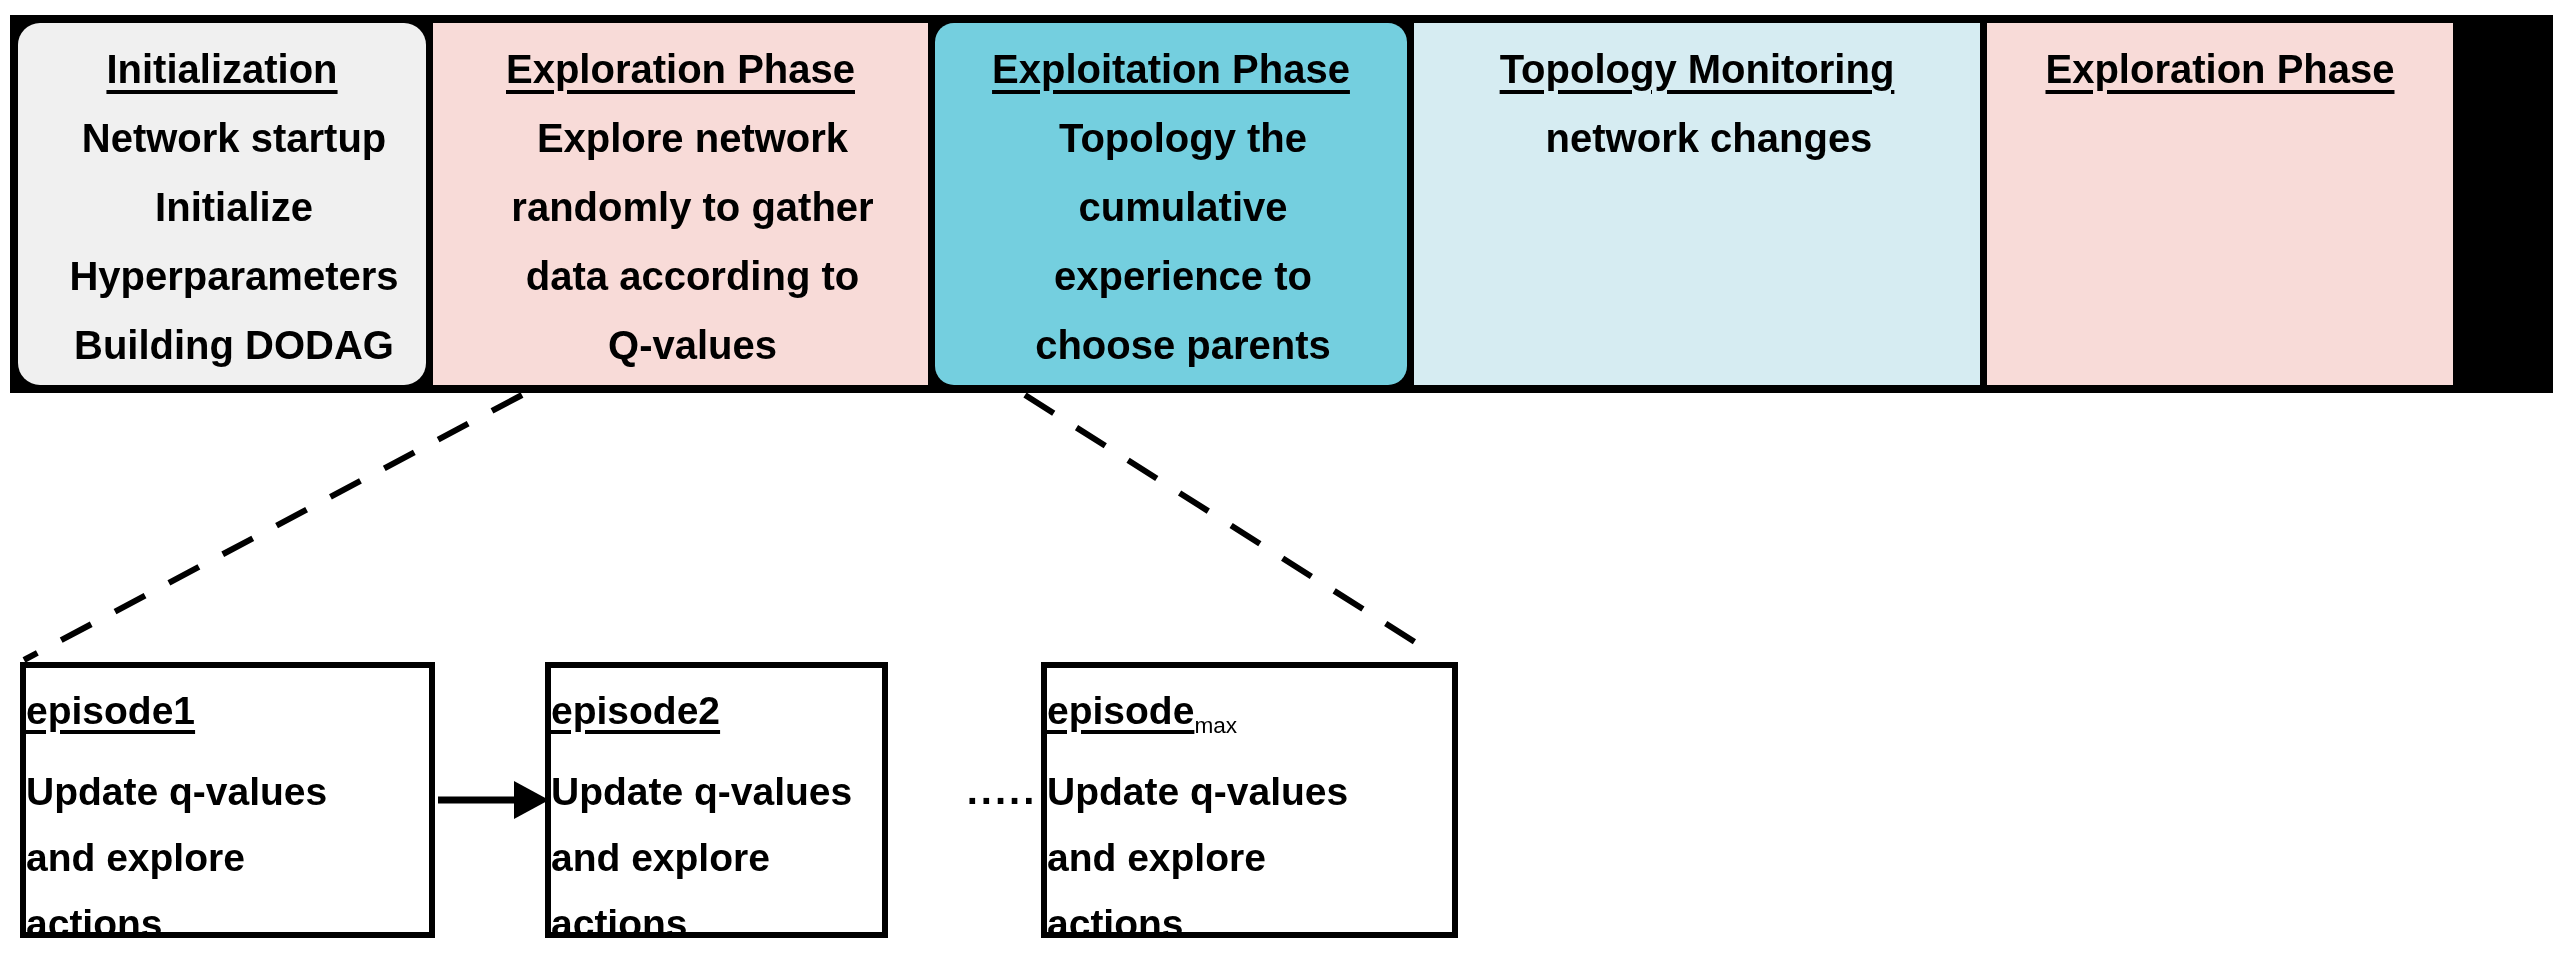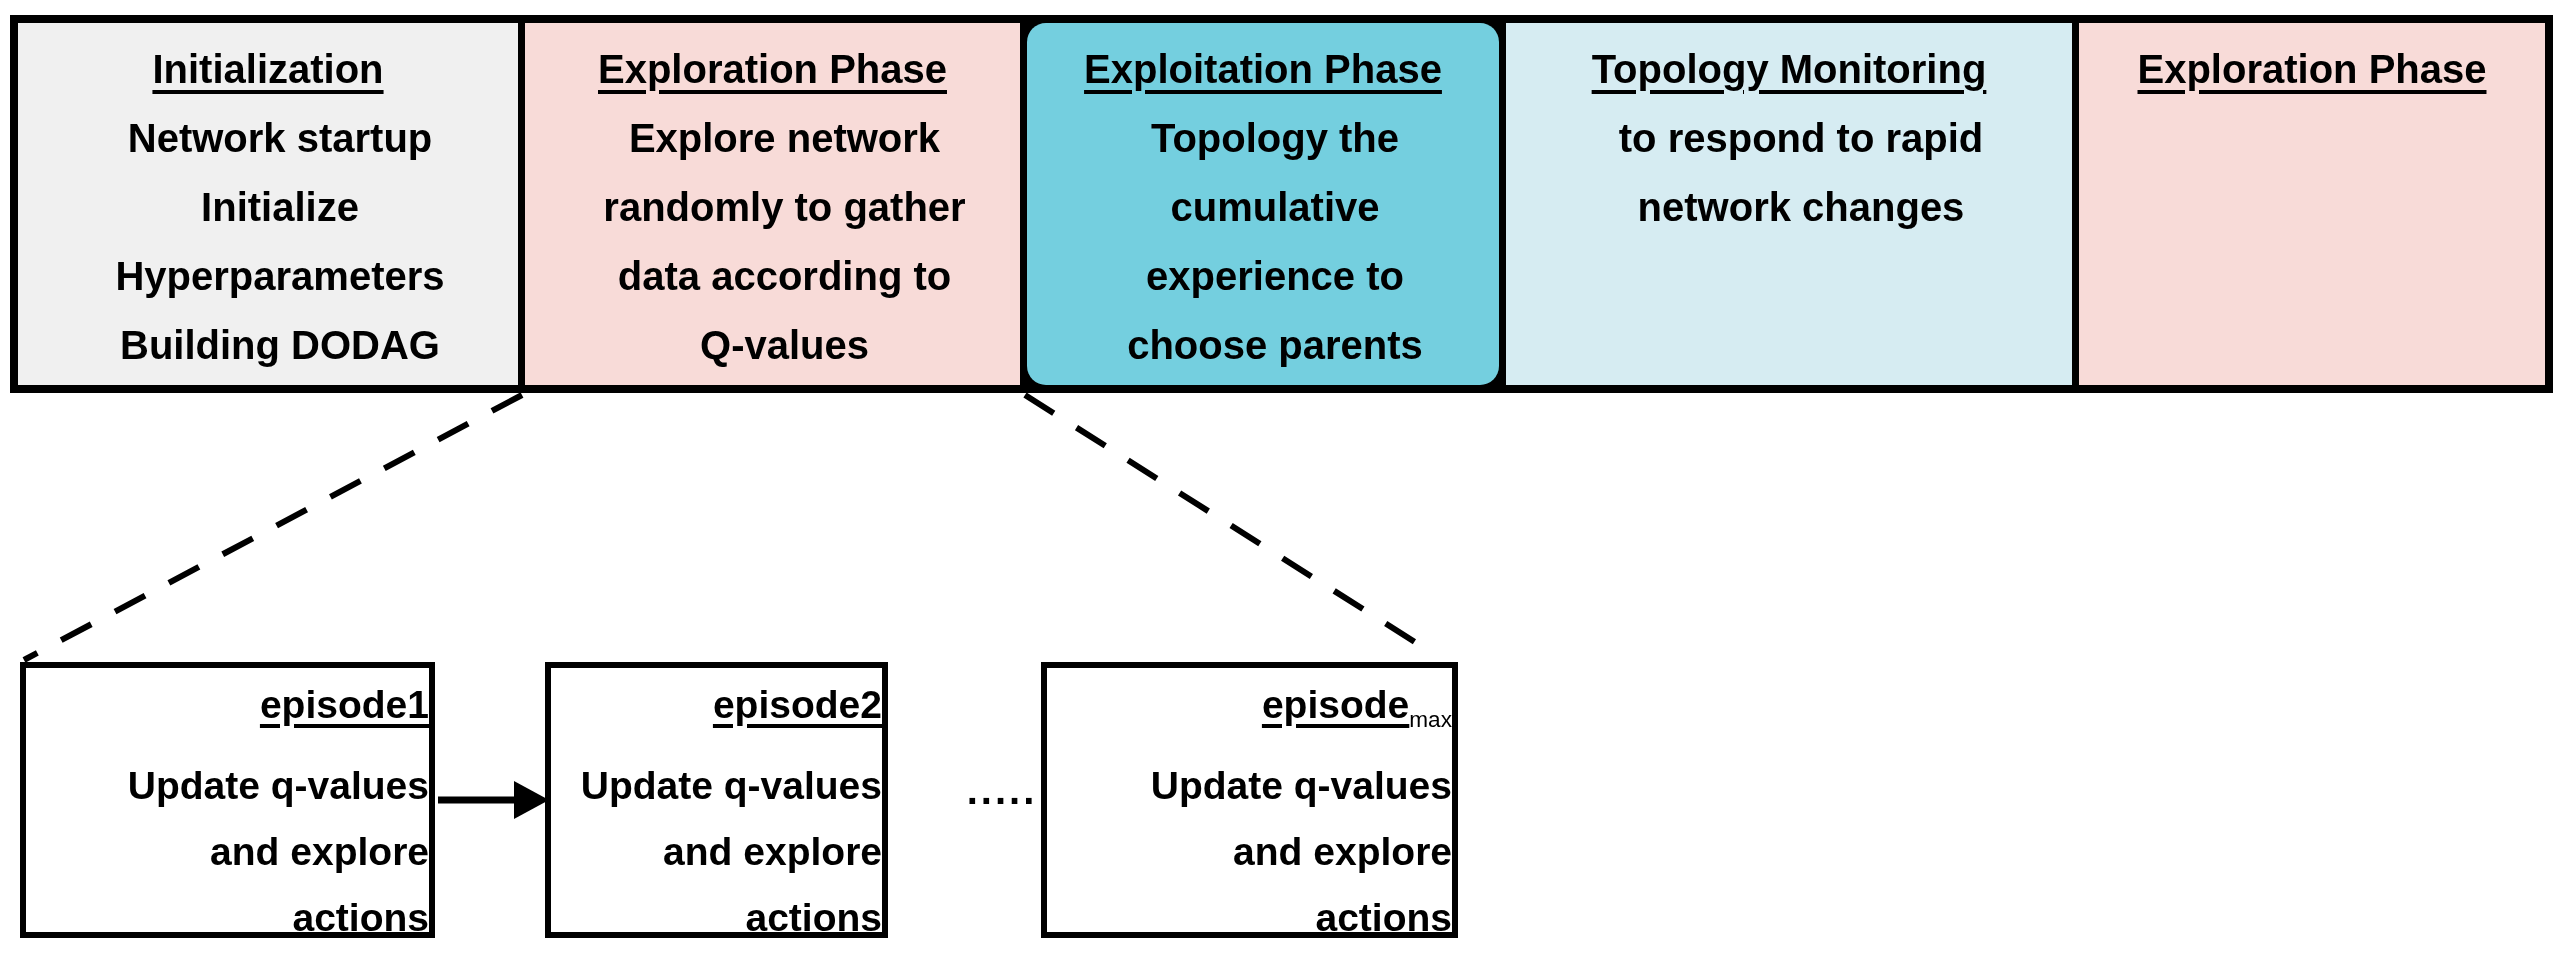--- a/index.html
+++ b/index.html
@@ -26,21 +26,21 @@
   .phase {
     height: 100%;
     padding-top: 12px;
     text-align: center;
     font-size: 40px;
     font-weight: bold;
     line-height: 69px;
     overflow: hidden;
   }
   .phase + .phase { margin-left: 7px; }
-  .phase-w1 { width: 500px; }
+  .phase-w1 { width: 408px; border-radius: 22px; }
   .phase-w2 { width: 495px; }
   .phase-w3 { width: 472px; border-radius: 19px; }
   .phase-w4 { width: 566px; }
   .phase-w5 { width: 466px; }
   .phase-title {
     text-decoration: underline;
     text-decoration-thickness: 4px;
     text-underline-offset: 7px;
     white-space: nowrap;
   }
@@ -54,25 +54,25 @@
     pointer-events: none;
   }
 
   
   .episode {
     position: absolute;
     top: 662px;
     height: 276px;
     border: 6px solid #000;
     background: #ffffff;
-    text-align: right;
+    text-align: left;
     font-size: 39px;
     font-weight: bold;
     line-height: 66px;
-    padding-top: 4px;
+    padding-top: 10px;
   }
   .ep1 { left: 20px;   width: 415px; }
   .ep2 { left: 545px;  width: 343px; }
   .ep3 { left: 1041px; width: 417px; }
   .episode-title {
     text-decoration: underline;
     text-decoration-thickness: 4px;
     text-underline-offset: 6px;
     white-space: nowrap;
   }
@@ -119,21 +119,20 @@
     <div class="phase phase-w3" style="background: rgb(116, 207, 223);">
       <div class="phase-title">Exploitation Phase</div>
       <div class="phase-line">Topology the</div>
       <div class="phase-line">cumulative</div>
       <div class="phase-line">experience to</div>
       <div class="phase-line">choose parents</div>
     </div>
 
     <div class="phase phase-w4" style="background: rgb(214, 236, 242);">
       <div class="phase-title">Topology Monitoring</div>
-      <div class="phase-line">to respond to rapid</div>
       <div class="phase-line">network changes</div>
     </div>
 
     <div class="phase phase-w5" style="background: rgb(248, 219, 216);">
       <div class="phase-title">Exploration Phase</div>
     </div>
 
   </div>
 
   <svg class="connectors" viewBox="0 0 2563 954" xmlns="http://www.w3.org/2000/svg">

